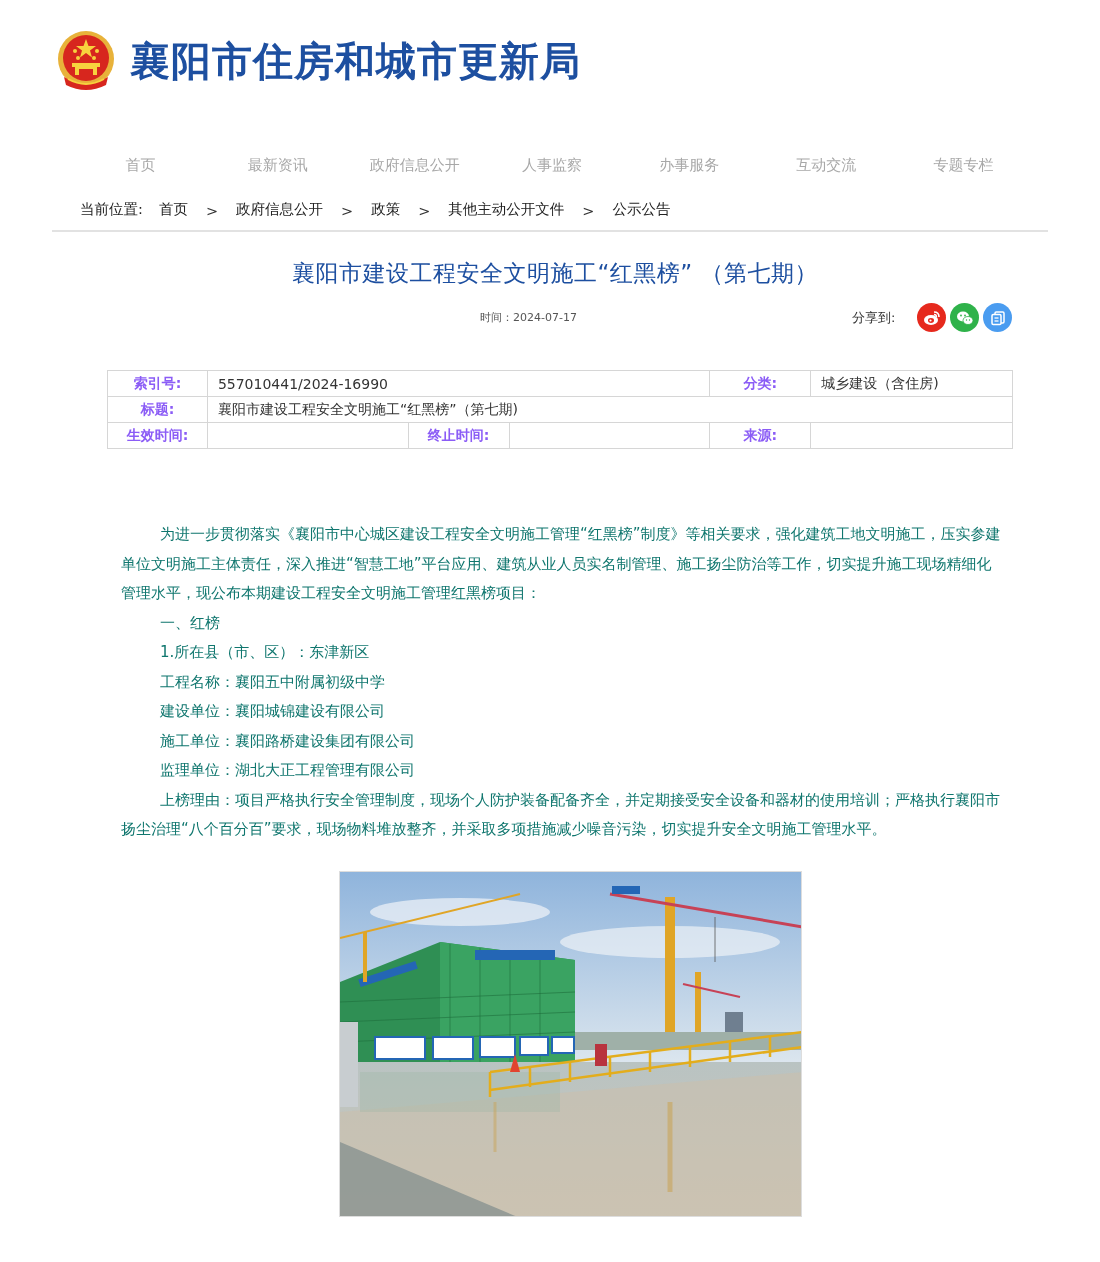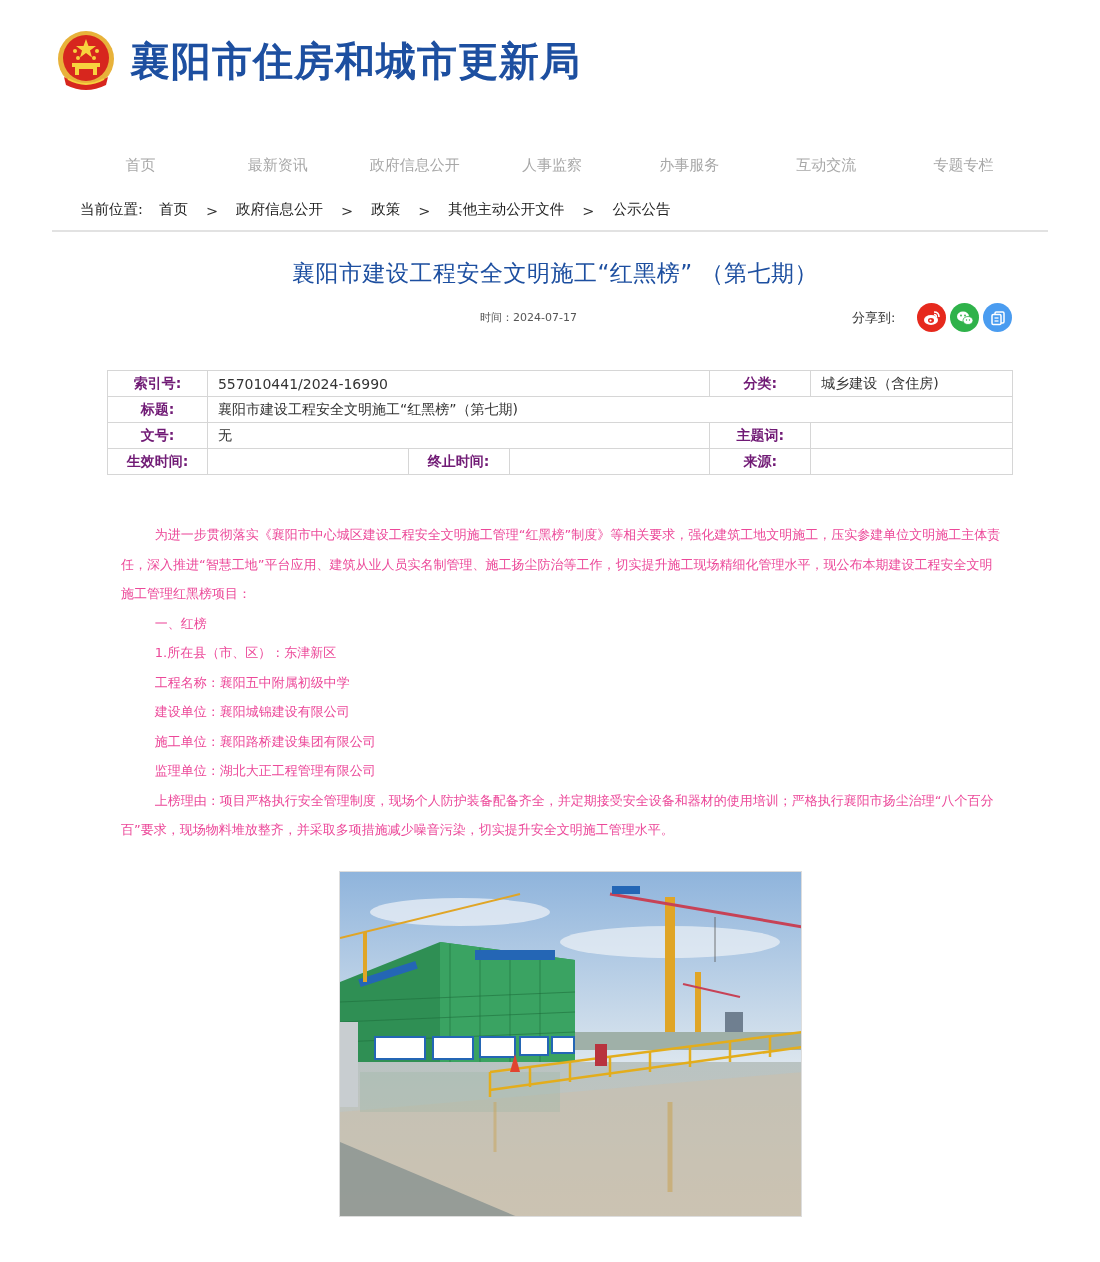--- a/index.html
+++ b/index.html
@@ -25,23 +25,23 @@
 
   .share { position: absolute; left: 852px; top: 303px; display: flex; align-items: center; }
   .share-label { font-size: 13px; color: #333; margin-right: 18px; }
   .share-btn { width: 29px; height: 29px; border-radius: 50%; margin-left: 4px; display: flex; align-items: center; justify-content: center; cursor: pointer; }
   .share-weibo { background: #e6291d; }
   .share-wechat { background: #2fb24a; }
   .share-copy { background: #4a9cf0; }
 
   table.meta { position: absolute; left: 107px; top: 370px; width: 906px; border-collapse: collapse; font-size: 14px; }
   table.meta td { border: 1px solid #d6d6d6; height: 26px; padding: 0 10px; color: #333; }
-  table.meta td.k { font-weight: bold; text-align: center; color: #701a75; }
-
-  .content { position: absolute; left: 121px; top: 520px; width: 880px; font-size: 13px; color: #ec4899; line-height: 29.5px; }
+  table.meta td.k { font-weight: bold; text-align: center; color: #8b5cf6; }
+
+  .content { position: absolute; left: 121px; top: 520px; width: 880px; font-size: 15px; color: #0f766e; line-height: 29.5px; }
   .content p { text-indent: 2.6em; }
 
   .photo { position: absolute; left: 339px; top: 871px; width: 463px; height: 346px; overflow: hidden; border: 1px solid #ddd; }
 </style>
 </head>
 <body>
 
 <div class="header">
   <div class="emblem">
     <svg width="60" height="64" viewBox="0 0 60 64">
@@ -135,26 +135,20 @@
     <td class="k">索引号:</td>
     <td colspan="3">557010441/2024-16990</td>
     <td class="k">分类:</td>
     <td>城乡建设（含住房)</td>
   </tr>
   <tr>
     <td class="k">标题:</td>
     <td colspan="5">襄阳市建设工程安全文明施工“红黑榜”（第七期)</td>
   </tr>
   <tr>
-    <td class="k">文号:</td>
-    <td colspan="3">无</td>
-    <td class="k">主题词:</td>
-    <td></td>
-  </tr>
-  <tr>
     <td class="k">生效时间:</td>
     <td></td>
     <td class="k">终止时间:</td>
     <td></td>
     <td class="k">来源:</td>
     <td></td>
   </tr>
 </tbody>
   </table>
 

